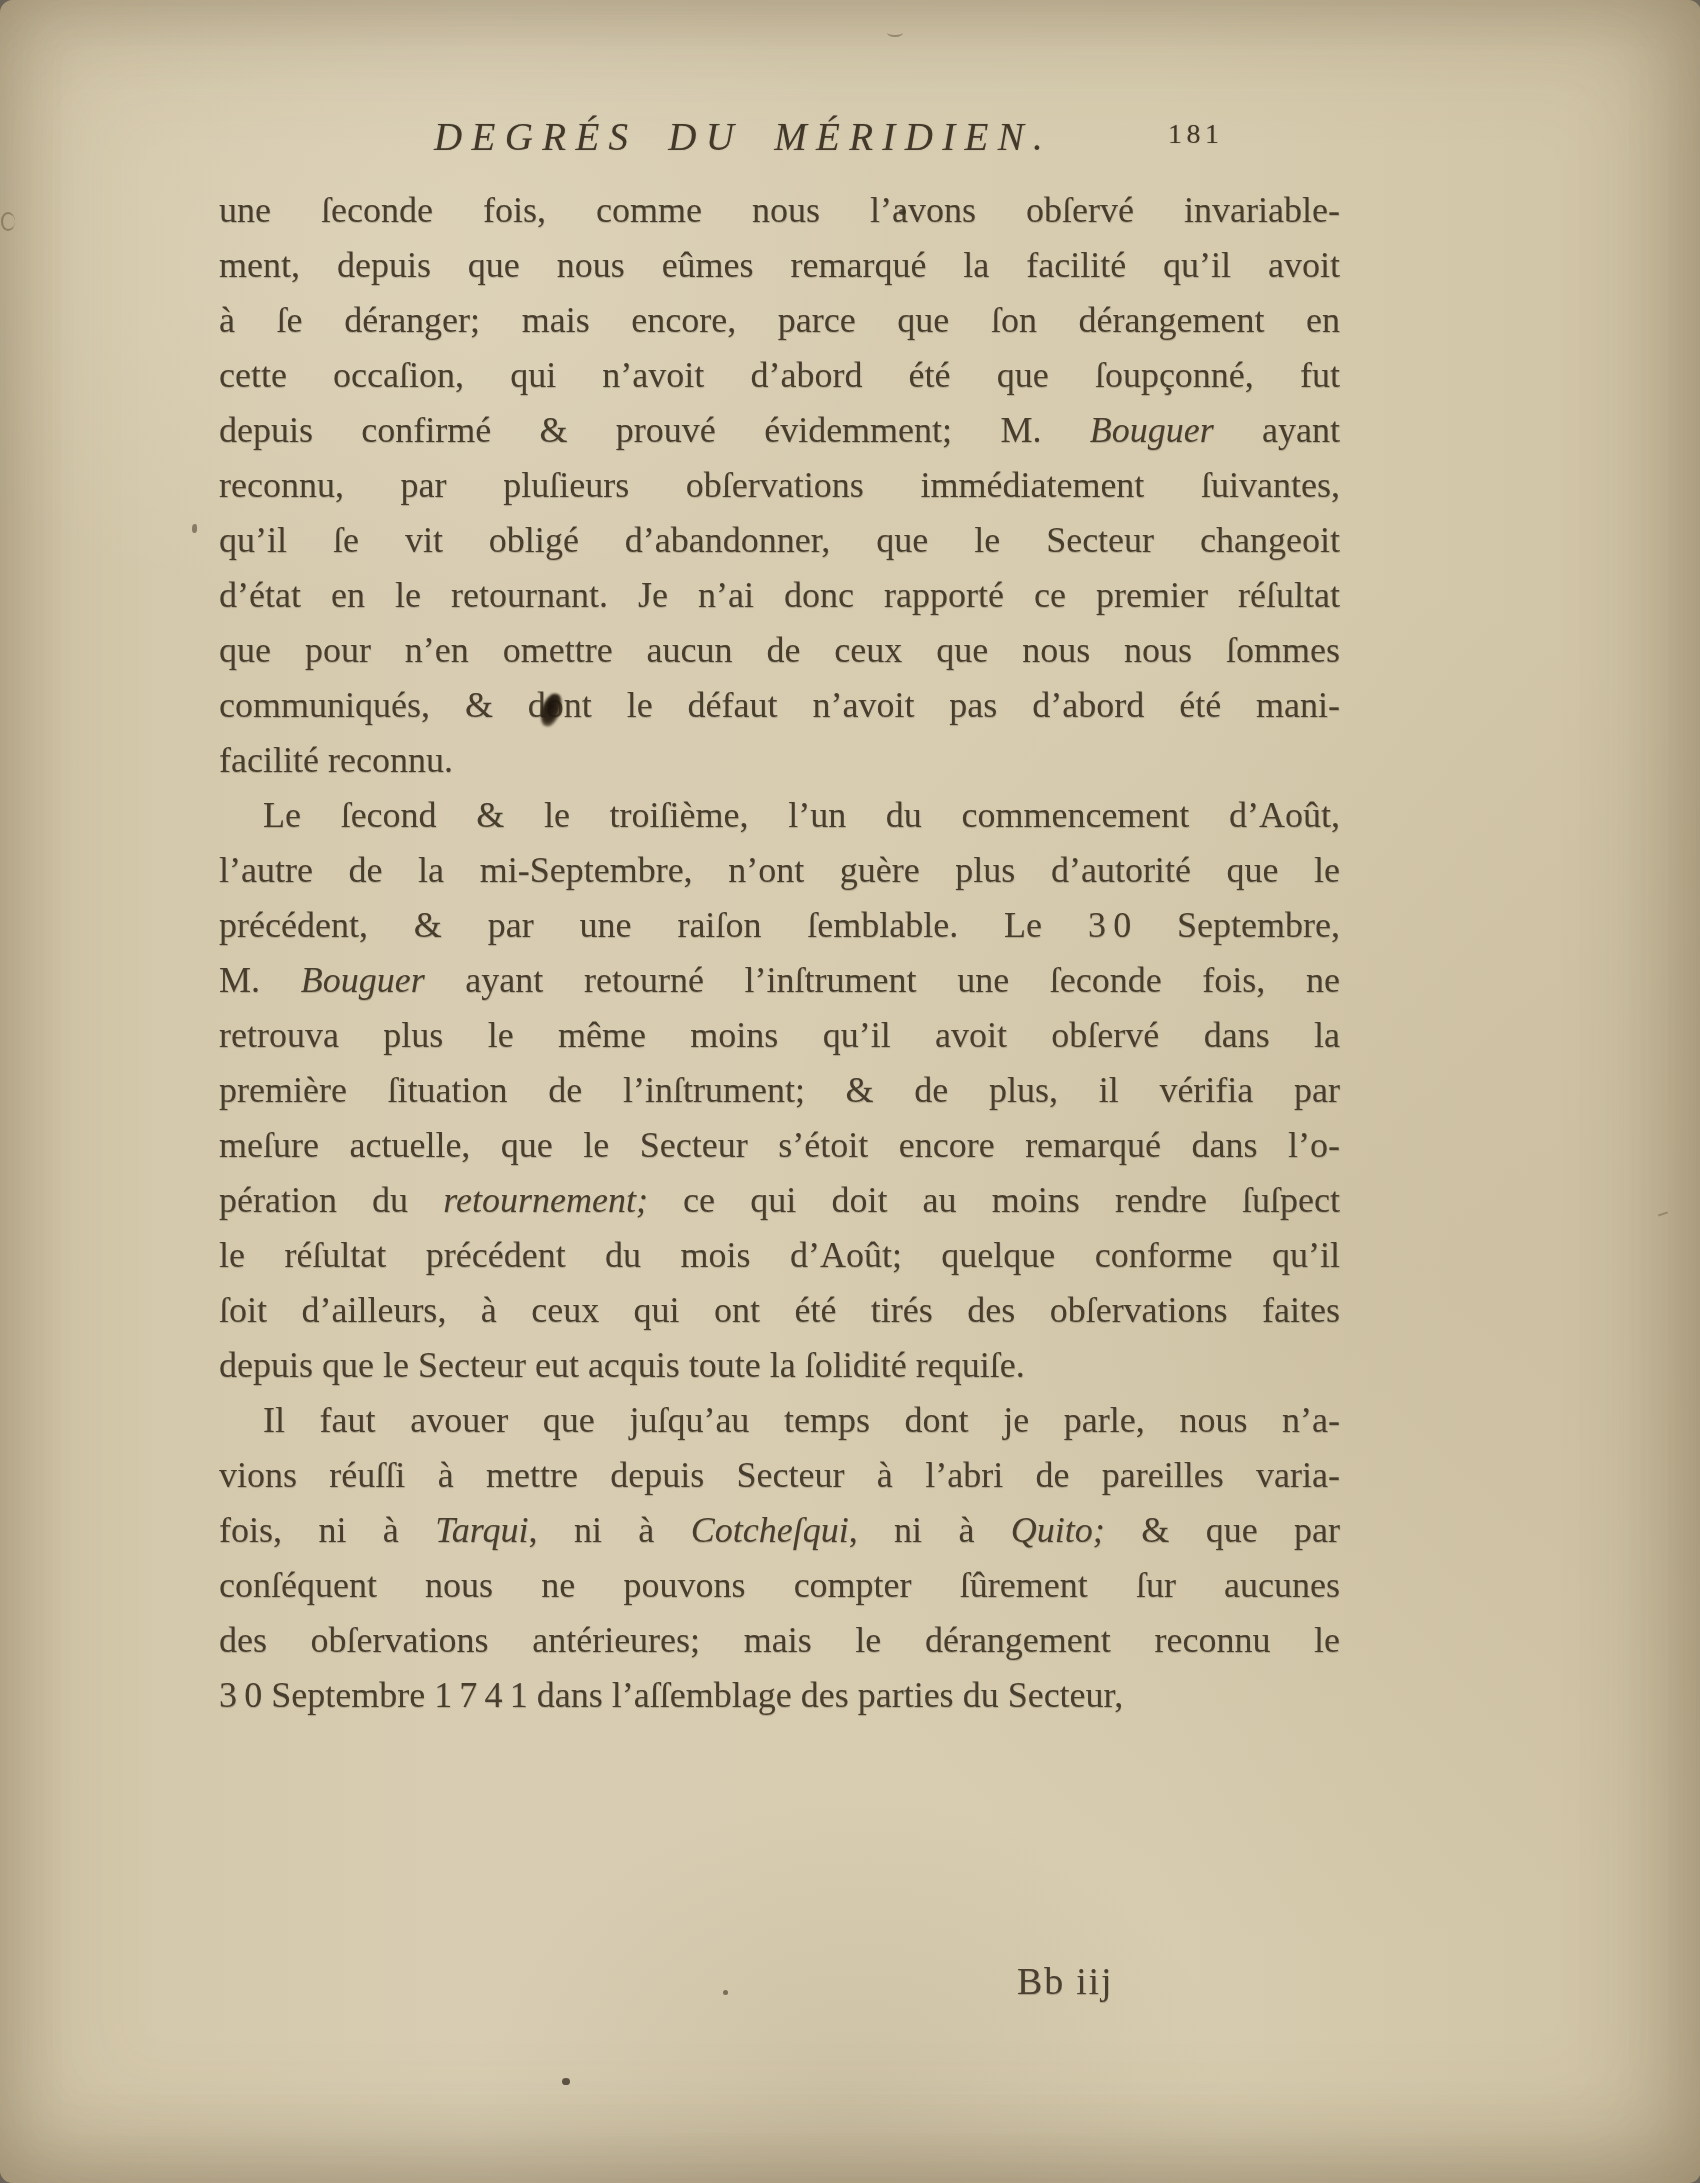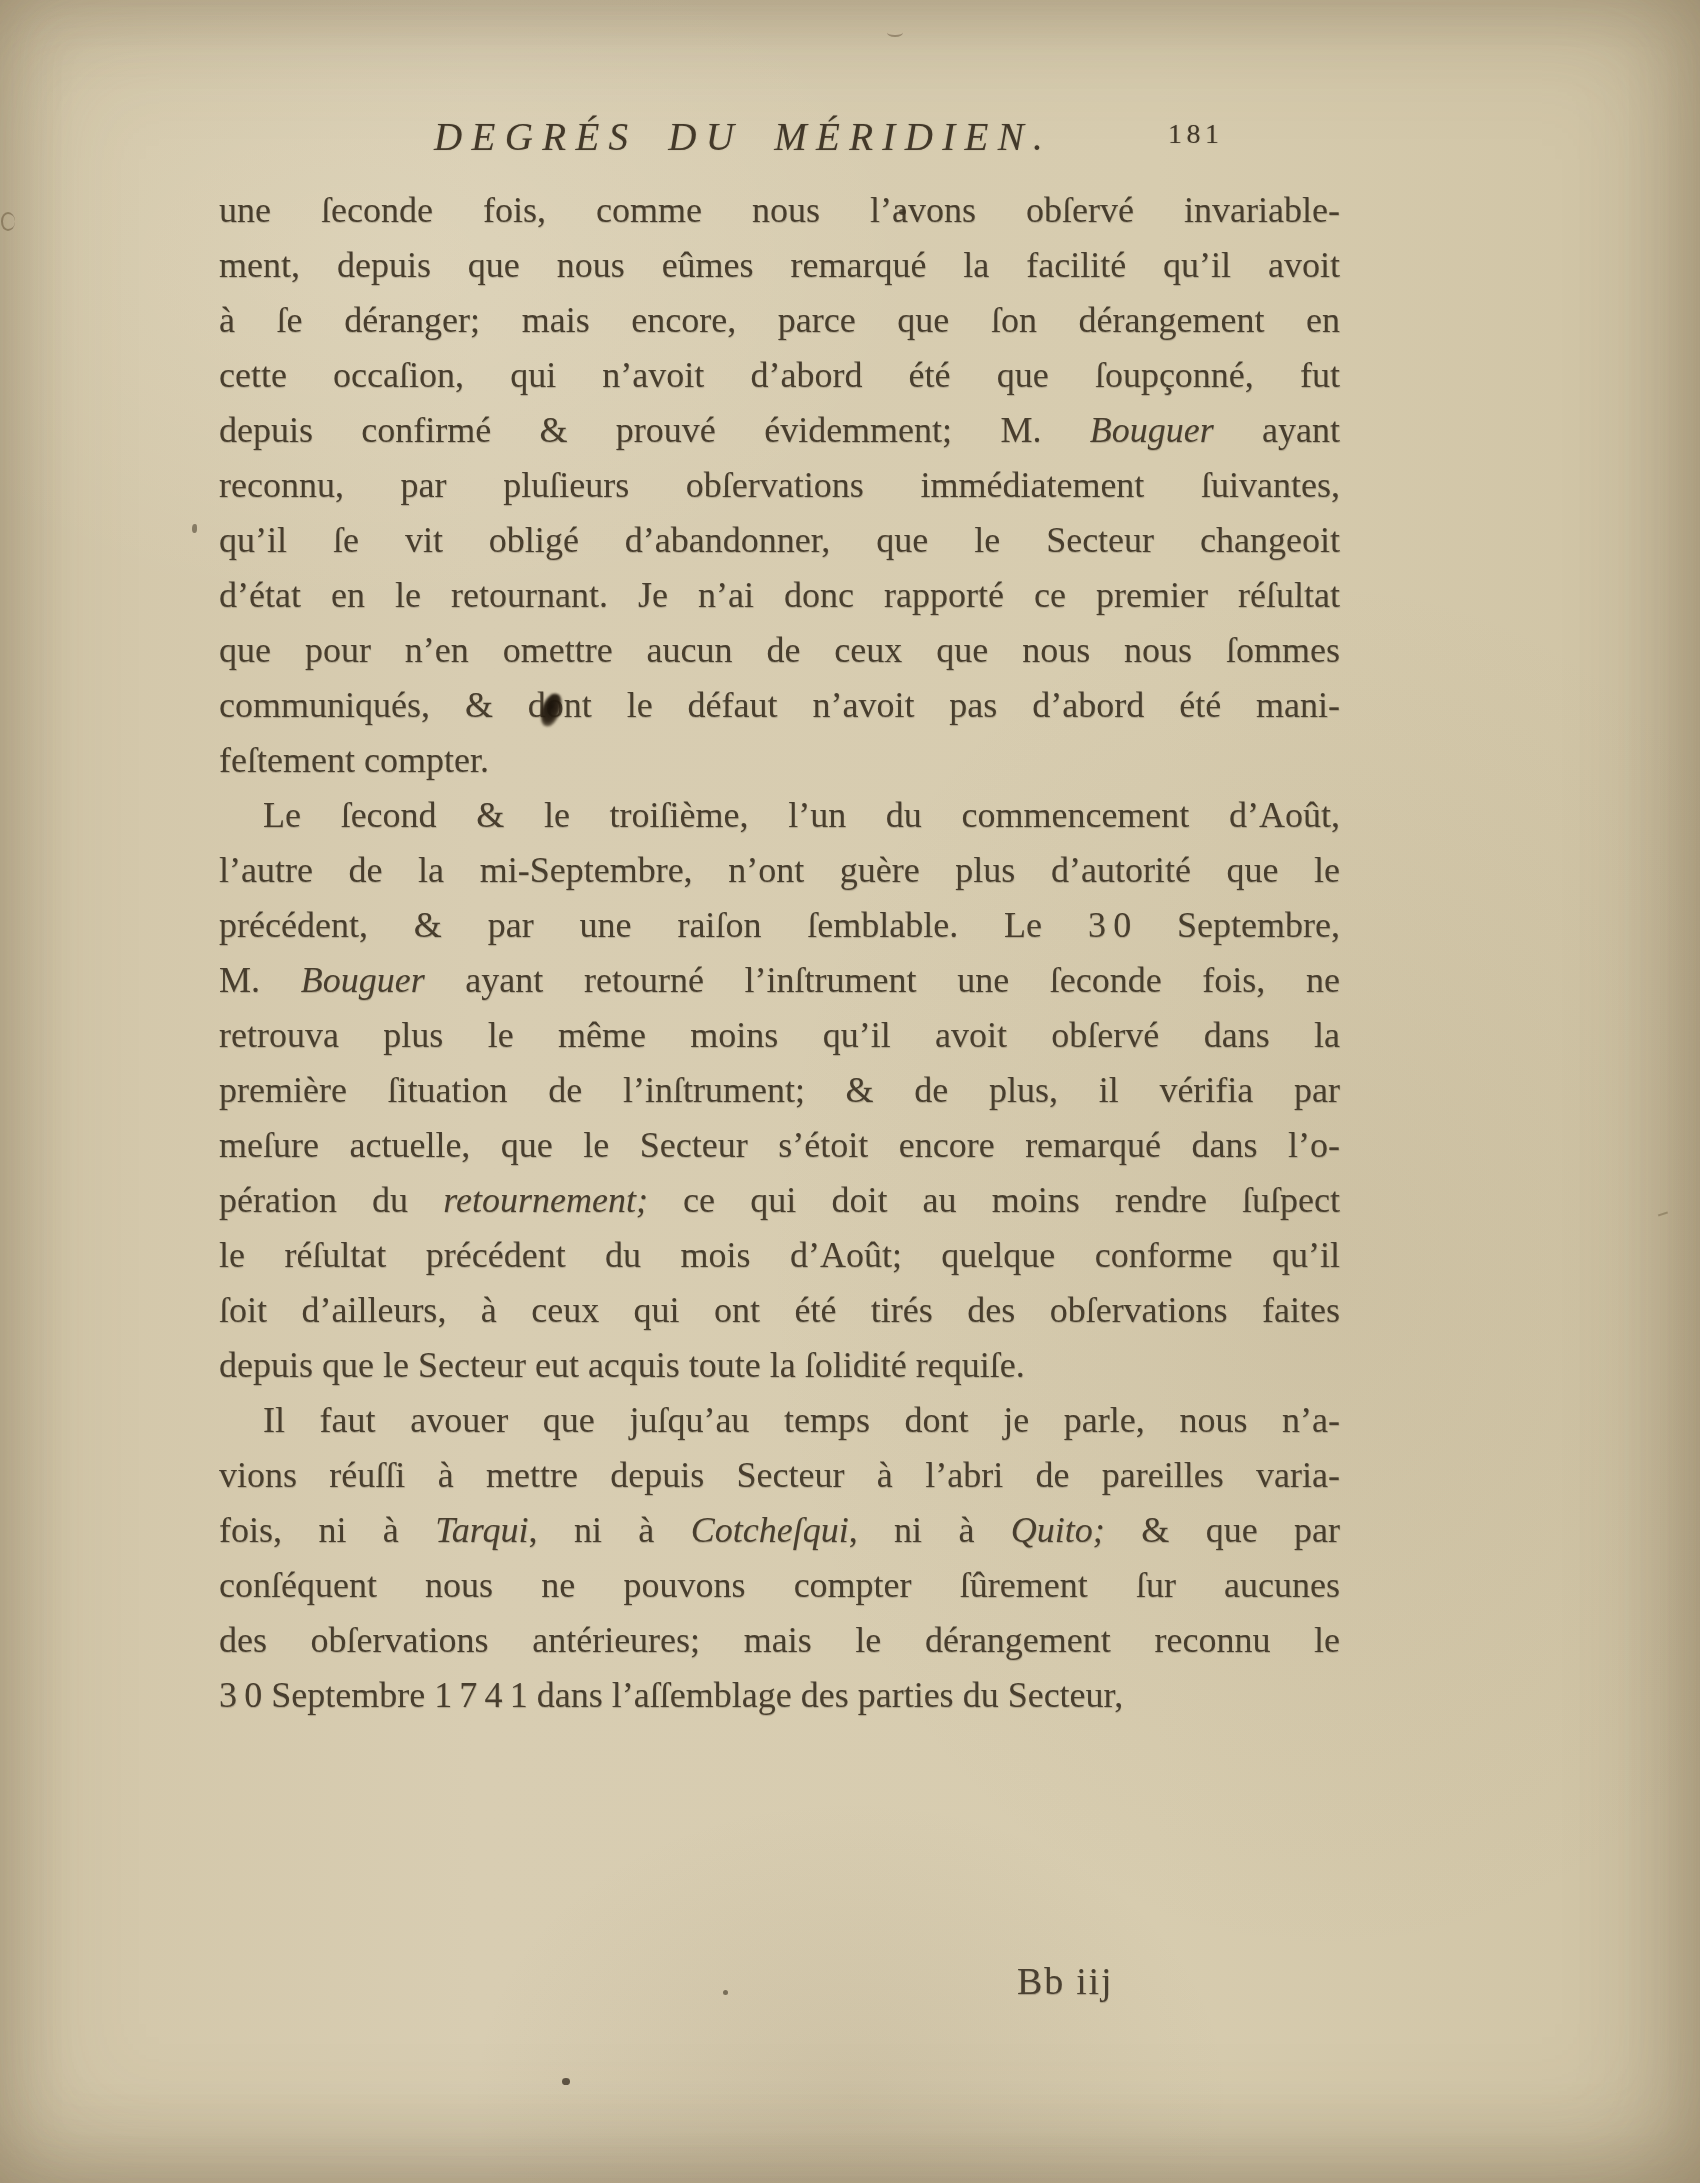--- a/index.html
+++ b/index.html
@@ -9,20 +9,21 @@
     position: relative;
     width: 1701px;
     height: 2183px;
     overflow: hidden;
     background:
       radial-gradient(847px 545px at 22% 12%, rgba(255,250,232,0.14), transparent 65%),
       radial-gradient(787px 968px at 78% 58%, rgba(122,102,70,0.08), transparent 72%),
       radial-gradient(545px 424px at 50% 96%, rgba(120,100,68,0.10), transparent 70%),
       linear-gradient(90deg, #d2c6a8 0%, #d8cdb2 28%, #d7ccaf 68%, #cfc3a4 100%);
     font-family: "Liberation Serif", "DejaVu Serif", serif;
+    border-radius: 13px;
   }
 
   .vignette {
     position: absolute; inset: 0; pointer-events: none; z-index: 5;
     box-shadow:
       inset 0 0 133px rgba(108,90,62,0.28),
       inset -33px 0 91px rgba(104,86,58,0.20),
       inset 15px 0 54px rgba(104,86,58,0.10),
       inset 0 -27px 79px rgba(108,90,62,0.14);
   }
@@ -93,21 +94,21 @@
       <div class="line"><span>une ſeconde fois, comme nous l’avons obſervé invariable-</span></div>
       <div class="line"><span>ment, depuis que nous eûmes remarqué la facilité qu’il avoit</span></div>
       <div class="line"><span>à ſe déranger; mais encore, parce que ſon dérangement en</span></div>
       <div class="line"><span>cette occaſion, qui n’avoit d’abord été que ſoupçonné, fut</span></div>
       <div class="line"><span>depuis confirmé &amp; prouvé évidemment; M. </span><span class="it">Bouguer</span><span> ayant</span></div>
       <div class="line"><span>reconnu, par pluſieurs obſervations immédiatement ſuivantes,</span></div>
       <div class="line"><span>qu’il ſe vit obligé d’abandonner, que le Secteur changeoit</span></div>
       <div class="line"><span>d’état en le retournant. Je n’ai donc rapporté ce premier réſultat</span></div>
       <div class="line"><span>que pour n’en omettre aucun de ceux que nous nous ſommes</span></div>
       <div class="line"><span>communiqués, &amp; dont le défaut n’avoit pas d’abord été mani-</span></div>
-      <div class="line short"><span>feſtement compter.</span></div>
+      <div class="line short"><span>facilité reconnu.</span></div>
       <div class="line indent"><span>Le ſecond &amp; le troiſième, l’un du commencement d’Août,</span></div>
       <div class="line"><span>l’autre de la mi-Septembre, n’ont guère plus d’autorité que le</span></div>
       <div class="line"><span>précédent, &amp; par une raiſon ſemblable. Le 3 0 Septembre,</span></div>
       <div class="line"><span>M. </span><span class="it">Bouguer</span><span> ayant retourné l’inſtrument une ſeconde fois, ne</span></div>
       <div class="line"><span>retrouva plus le même moins qu’il avoit obſervé dans la</span></div>
       <div class="line"><span>première ſituation de l’inſtrument; &amp; de plus, il vérifia par</span></div>
       <div class="line"><span>meſure actuelle, que le Secteur s’étoit encore remarqué dans l’o-</span></div>
       <div class="line"><span>pération du </span><span class="it">retournement;</span><span> ce qui doit au moins rendre ſuſpect</span></div>
       <div class="line"><span>le réſultat précédent du mois d’Août; quelque conforme qu’il</span></div>
       <div class="line"><span>ſoit d’ailleurs, à ceux qui ont été tirés des obſervations faites</span></div>

